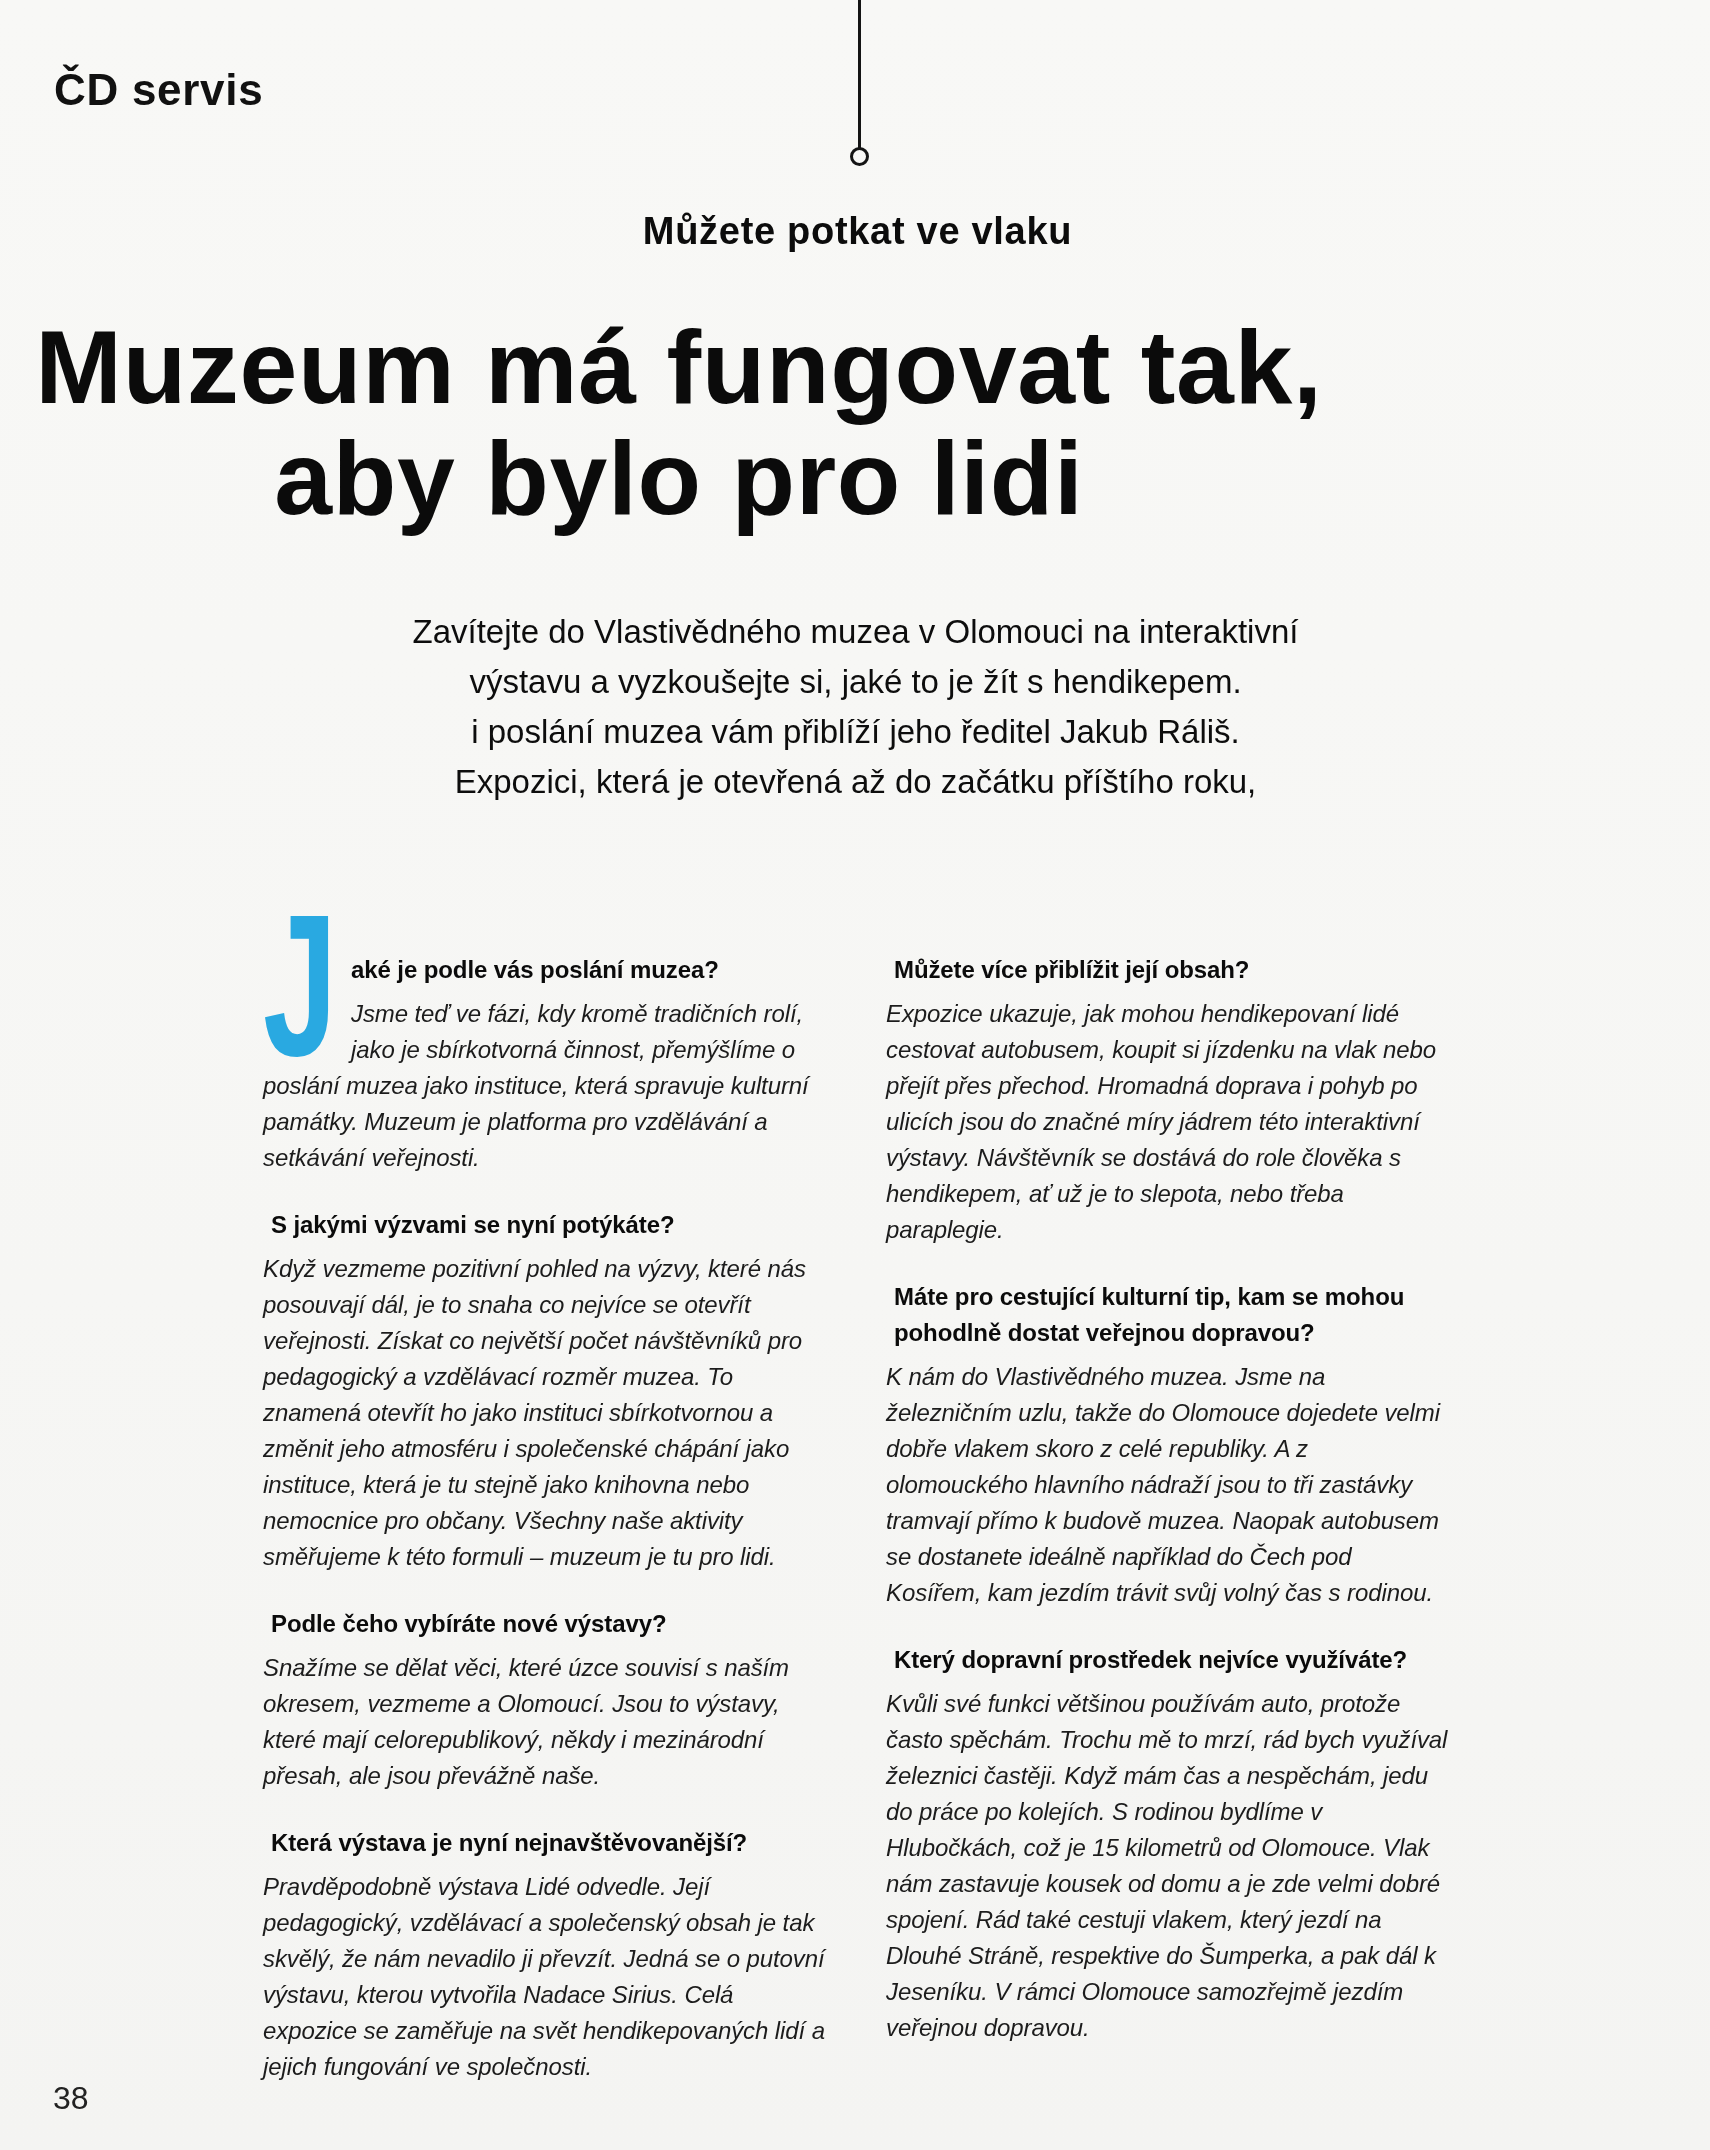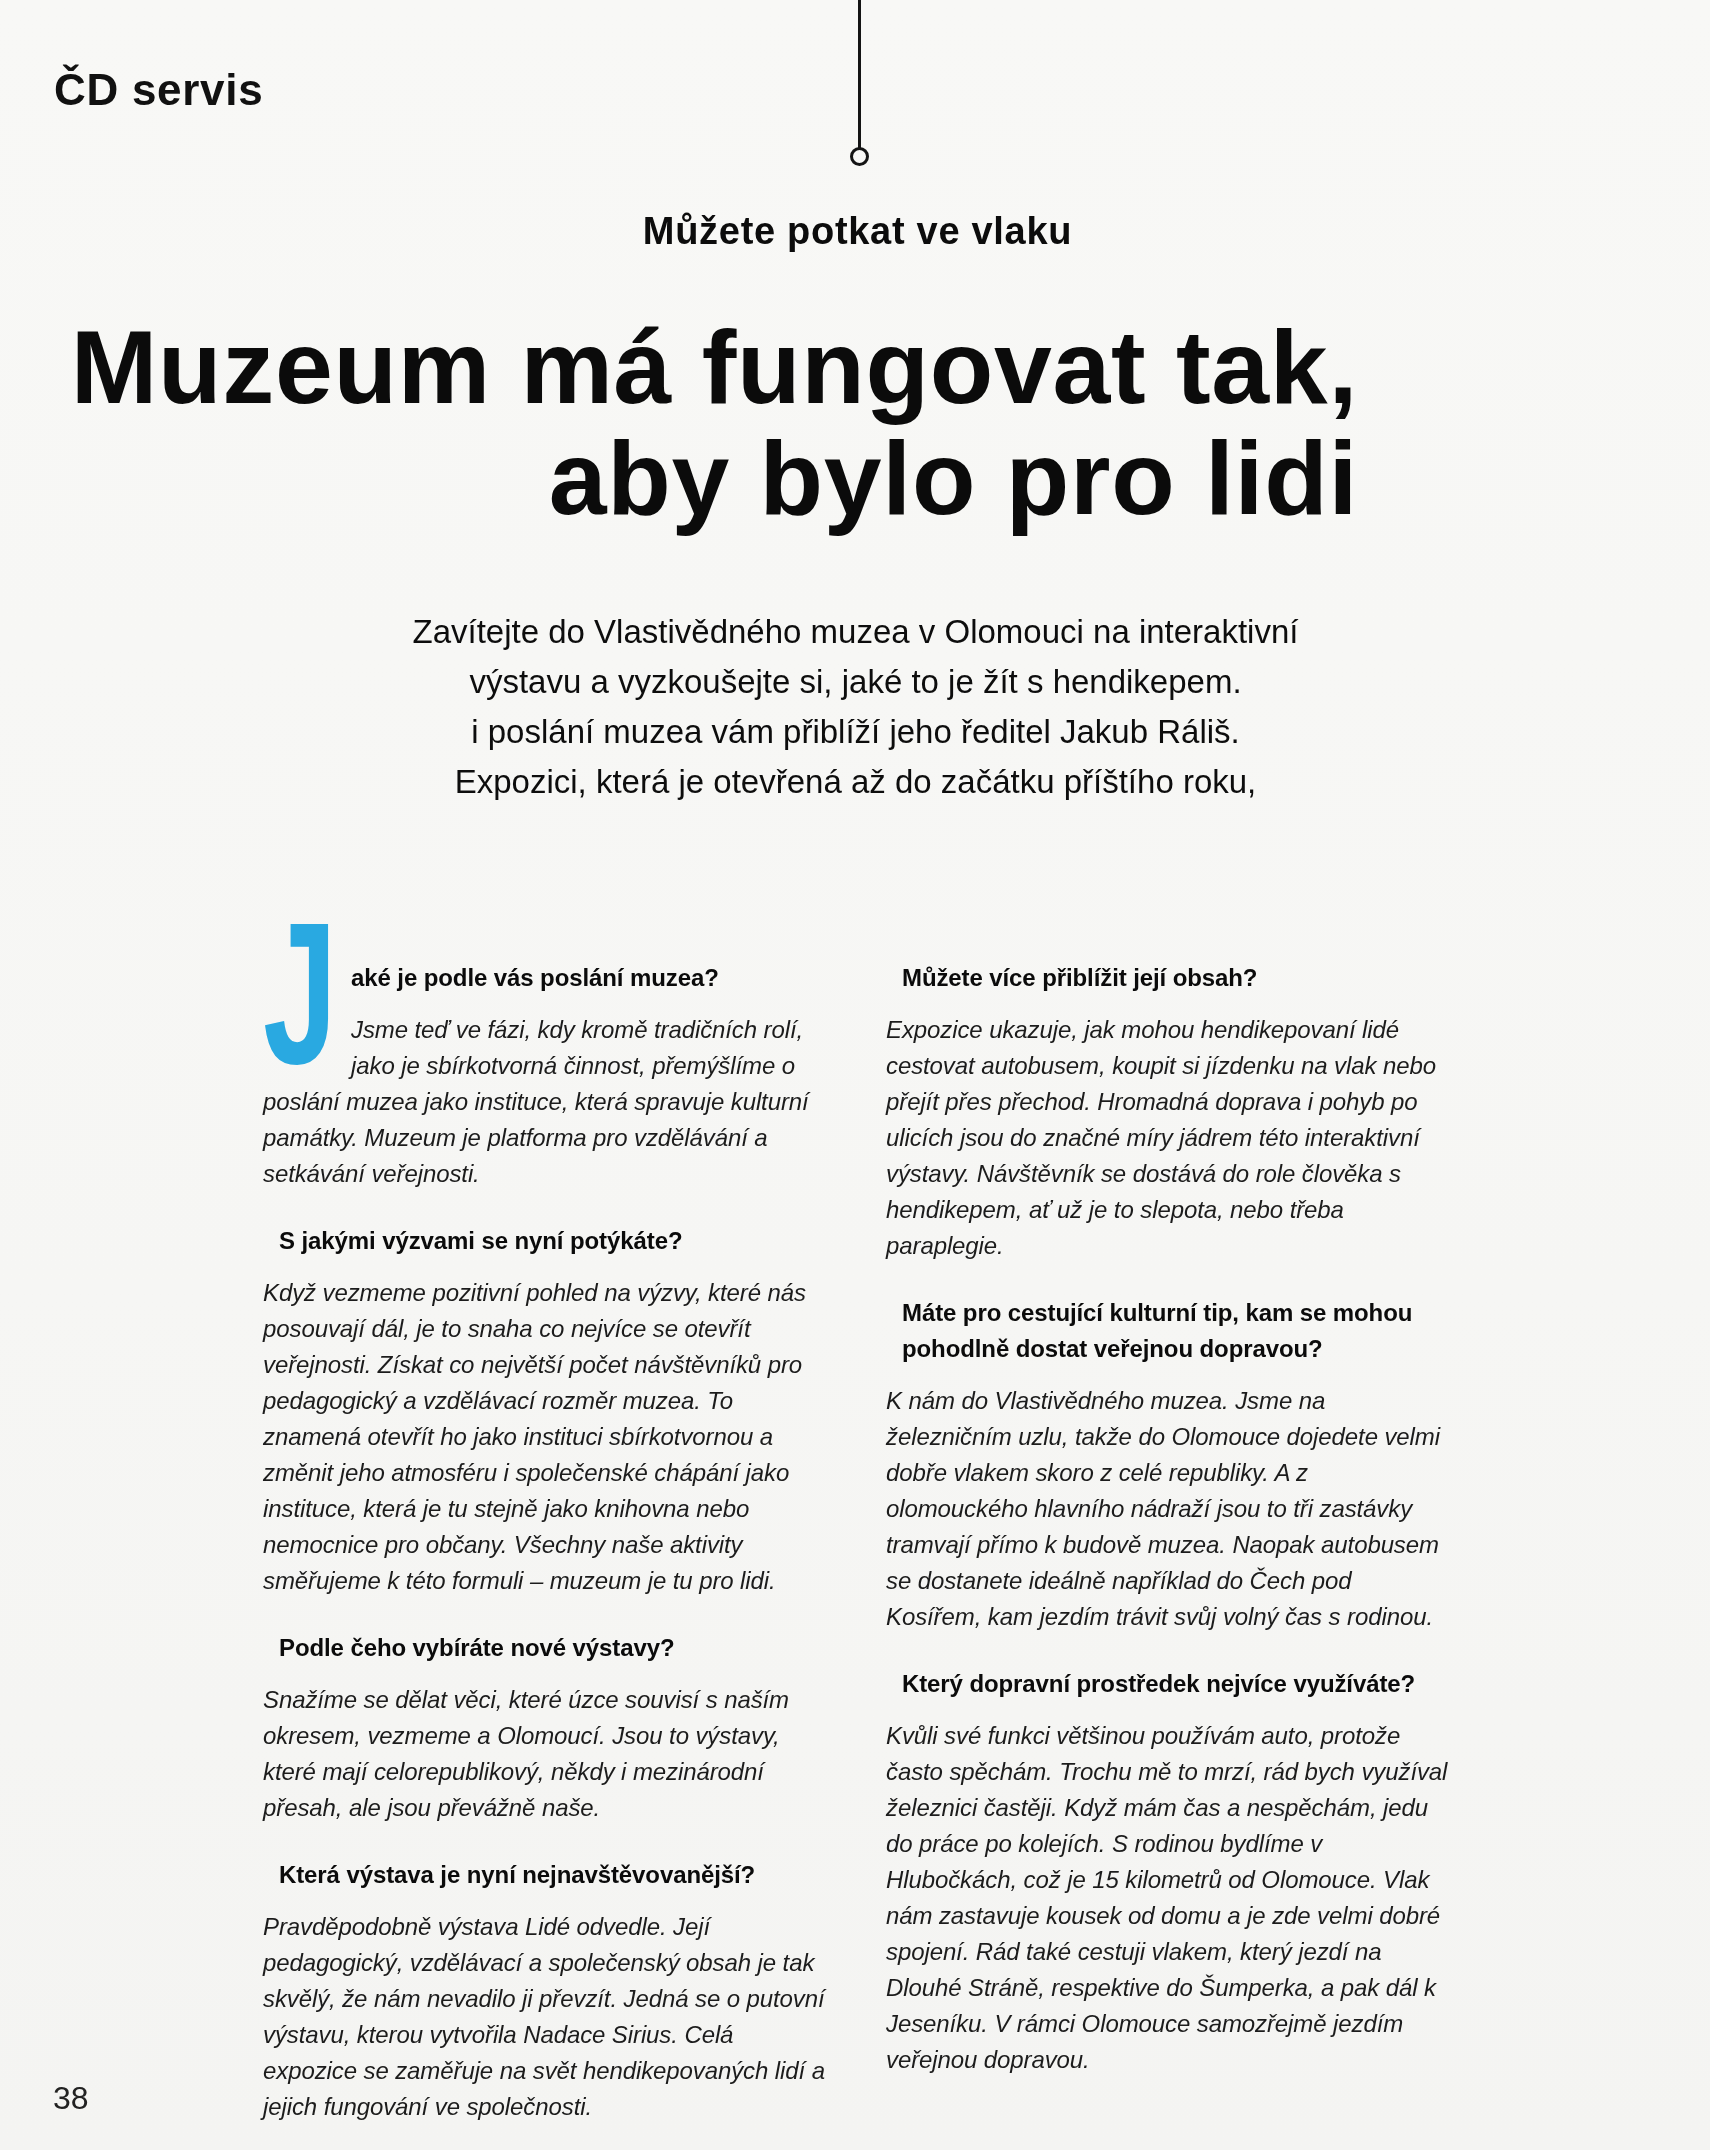--- a/index.html
+++ b/index.html
@@ -58,21 +58,21 @@
     font-size: 38px;
     font-weight: 700;
     letter-spacing: 0.7px;
     color: #0c0c0c;
   }
   .headline {
     position: absolute;
     left: 0;
     top: 312px;
     width: 1358px;
-    text-align: right;
+    text-align: center;
     font-size: 104px;
     line-height: 111px;
     font-weight: 700;
     letter-spacing: 0.7px;
     color: #0b0b0b;
   }
   .lede {
     position: absolute;
     left: 0;
     top: 607px;
@@ -89,21 +89,21 @@
     width: 567px;
     font-size: 24px;
     line-height: 36px;
     letter-spacing: -0.1px;
     color: #1c1c1c;
   }
   .column.left  { left: 263px;  }
   .column.right { left: 886px; }
   .qa { margin: 0 0 31px 0; }
   .qa .q {
-    margin: 16px;
+    margin: 8px;
     font-size: 24px;
     line-height: 36px;
     font-weight: 700;
     color: #0b0b0b;
   }
   .qa .a { margin: 0; font-style: italic; }
   .dropcap {
     float: left;
     width: 67px;
     height: 146px;

